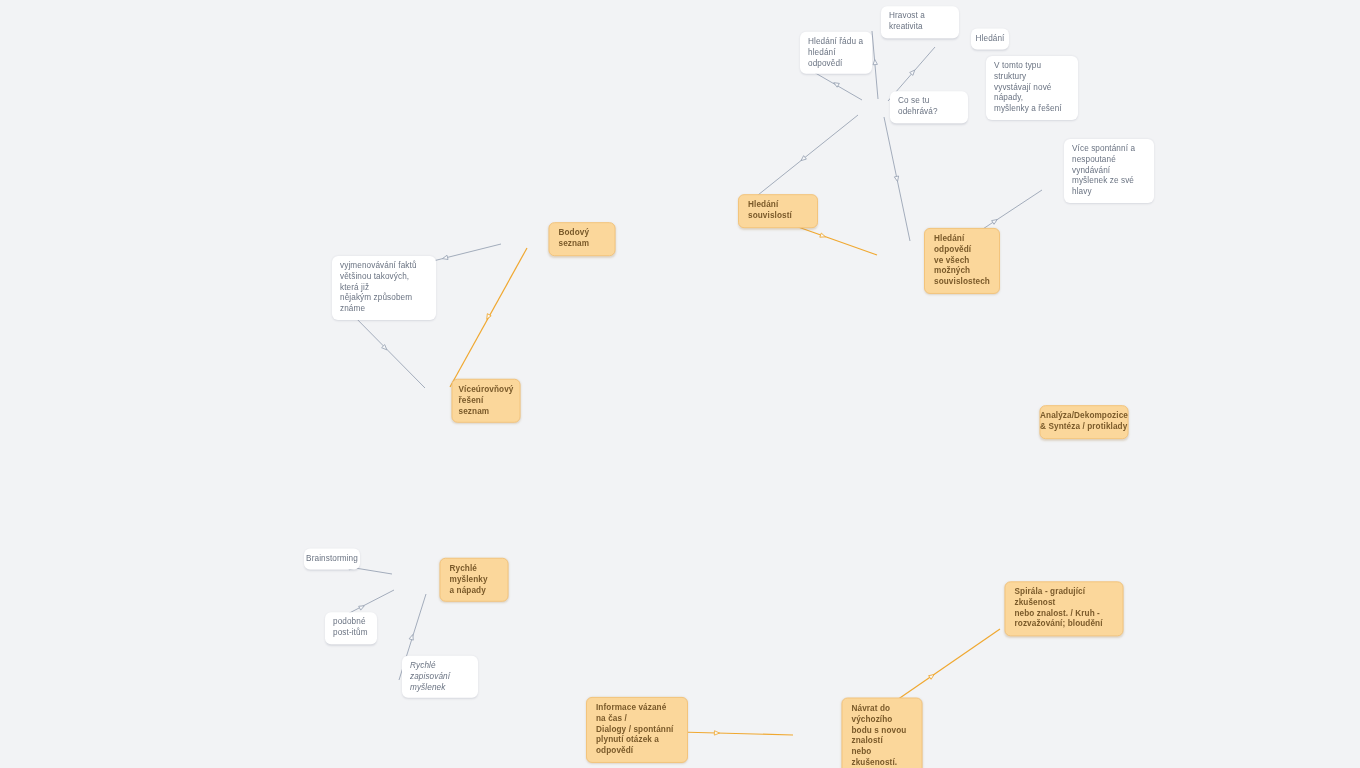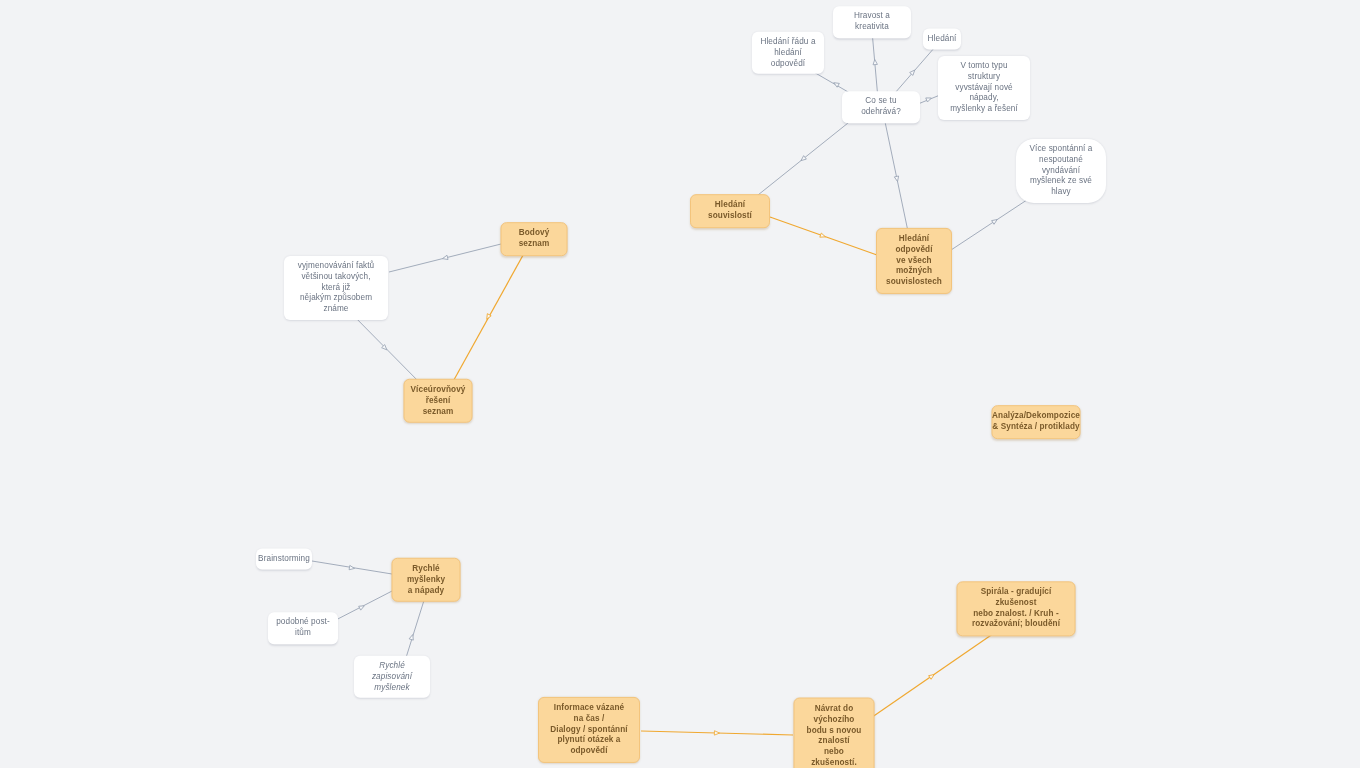--- a/index.html
+++ b/index.html
@@ -19,28 +19,28 @@
     position: absolute;
     left: 0; top: 0;
     width: 1360px;
     height: 768px;
     pointer-events: none;
   }
   .node {
     position: absolute;
     box-sizing: border-box;
     border-radius: 6px;
-    text-align: center;
     line-height: 1.32;
     letter-spacing: 0.1px;
     display: flex;
     align-items: center;
     justify-content: center;
     white-space: pre-line;
     transform: translate(-50%, -50%);
+    margin-left: 48px;
   }
   .node.white {
     background: #ffffff;
     color: #6a7382;
     font-size: 8.2px;
     font-weight: 400;
     padding: 5px 8px;
     box-shadow: 0 1px 2px rgba(80,90,110,0.16);
   }
   .node.orange {
@@ -93,39 +93,39 @@
     </svg>
   <div id="node-layer">
       <div class="node white" style="left: 881px; top: 107px; width: 78px; min-height: 16px;">Co se tu odehrává?</div>
       <div class="node white" style="left: 872px; top: 22px; width: 78px; min-height: 15px;">Hravost a kreativita</div>
       <div class="node white" style="left: 942px; top: 39px; width: 38px; min-height: 15px;">Hledání</div>
       <div class="node white" style="left: 788px; top: 53px; width: 72px; min-height: 25px;">Hledání řádu a
 hledání odpovědí</div>
       <div class="node white" style="left: 984px; top: 88px; width: 92px; min-height: 35px;">V tomto typu struktury
 vyvstávají nové nápady,
 myšlenky a řešení</div>
-      <div class="node white" style="left: 1061px; top: 171px; width: 90px; min-height: 35px; border-radius: 18px;">Více spontánní a
+      <div class="node white" style="left: 1061px; top: 171px; width: 90px; min-height: 35px;">Více spontánní a
 nespoutané vyndávání
 myšlenek ze své hlavy</div>
       <div class="node orange" style="left: 730px; top: 211px; width: 80px; min-height: 17px;">Hledání souvislostí</div>
       <div class="node orange" style="left: 914px; top: 261px; width: 76px; min-height: 40px;">Hledání odpovědí
 ve všech možných
 souvislostech</div>
       <div class="node orange" style="left: 534px; top: 239px; width: 67px; min-height: 17px;">Bodový seznam</div>
       <div class="node white" style="left: 336px; top: 288px; width: 104px; min-height: 37px;">vyjmenovávání faktů
 většinou takových, která již
 nějakým způsobem známe</div>
       <div class="node orange" style="left: 438px; top: 401px; width: 69px; min-height: 28px;">Víceúrovňový
 řešení seznam</div>
       <div class="node orange" style="left: 1036px; top: 422px; width: 89px; min-height: 28px;">Analýza/Dekompozice
 &amp; Syntéza / protiklady</div>
       <div class="node white" style="left: 284px; top: 559px; width: 56px; min-height: 15px;">Brainstorming</div>
       <div class="node orange" style="left: 426px; top: 580px; width: 69px; min-height: 28px;">Rychlé myšlenky
 a nápady</div>
-      <div class="node white" style="left: 303px; top: 628px; width: 70px; min-height: 15px;">podobné post-itům</div>
+      <div class="node white" style="left: 303px; top: 628px; width: 52px; min-height: 15px;">podobné post-itům</div>
       <div class="node white" style="left: 392px; top: 677px; width: 76px; min-height: 27px; font-style: italic;">Rychlé zapisování
 myšlenek</div>
       <div class="node orange" style="left: 1016px; top: 609px; width: 119px; min-height: 40px;">Spirála - gradující zkušenost
 nebo znalost. / Kruh -
 rozvažování; bloudění</div>
       <div class="node orange" style="left: 589px; top: 730px; width: 102px; min-height: 38px;">Informace vázané na čas /
 Dialogy / spontánní
 plynutí otázek a odpovědí</div>
       <div class="node orange" style="left: 834px; top: 736px; width: 81px; min-height: 38px;">Návrat do výchozího
 bodu s novou znalostí

